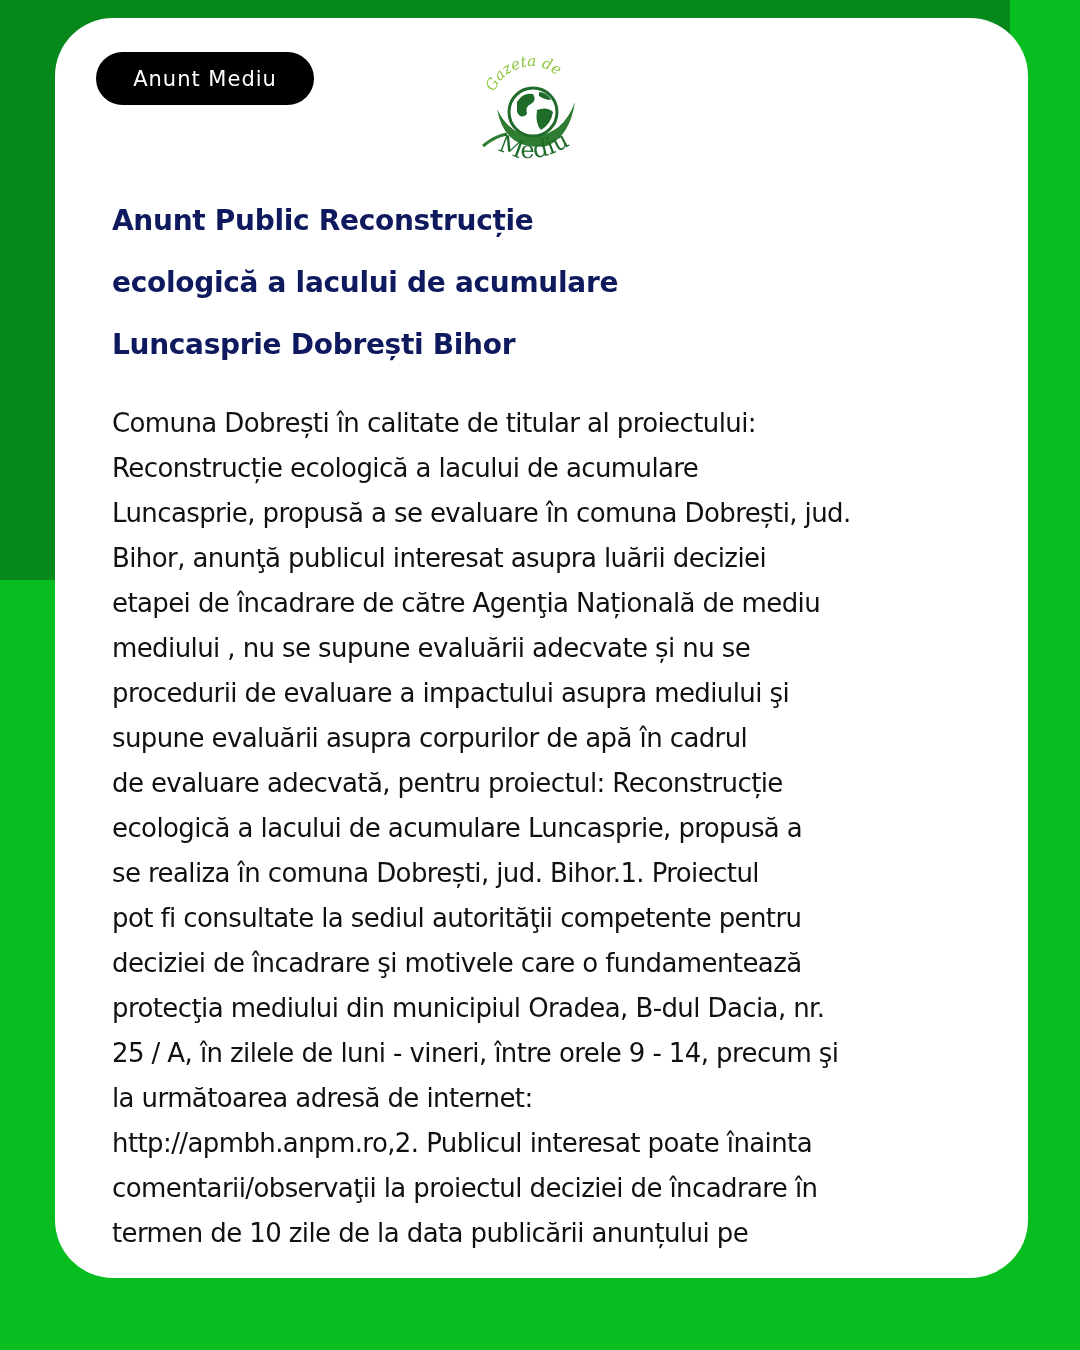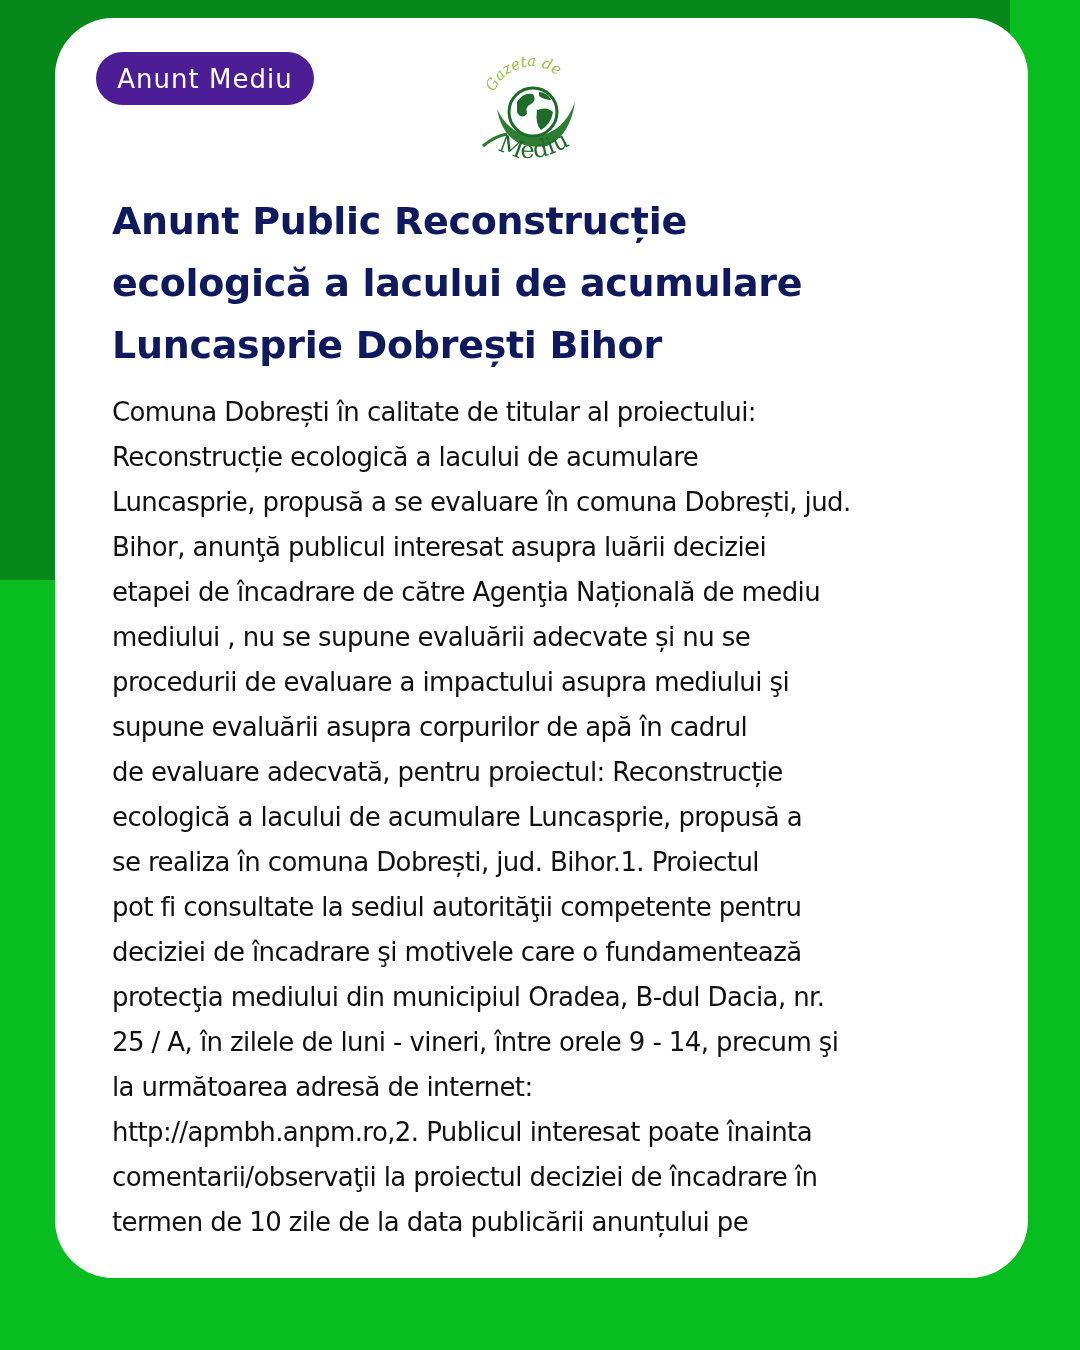--- a/index.html
+++ b/index.html
@@ -32,24 +32,24 @@
       border-radius: 58px;
       overflow: hidden;
     }
     .badge {
       position: absolute;
       left: 41px;
       top: 34px;
       width: 218px;
       height: 53px;
       border-radius: 27px;
-      background: #4c1d95;
+      background: #000000;
       color: #ffffff;
       font-family: "DejaVu Sans", sans-serif;
-      font-size: 26px;
+      font-size: 21px;
       letter-spacing: 1px;
       display: flex;
       align-items: center;
       justify-content: center;
       box-sizing: border-box;
       cursor: pointer;
     }
     .logo {
       position: absolute;
       left: 420px;
@@ -59,28 +59,28 @@
     }
     .title {
       position: absolute;
       left: 57px;
       top: 172px;
       width: 880px;
       margin: 0;
       color: #0F1A5E;
       font-family: "DejaVu Sans", sans-serif;
       font-weight: bold;
-      font-size: 38px;
+      font-size: 28px;
       line-height: 62px;
       letter-spacing: -0.3px;
     }
     .body-text {
       position: absolute;
       left: 57px;
-      top: 372px;
+      top: 383px;
       width: 880px;
       margin: 0;
       color: #111111;
       font-family: "DejaVu Sans", sans-serif;
       font-size: 26px;
       line-height: 45px;
       letter-spacing: -0.6px;
     }
     .body-text .line {
       display: block;

